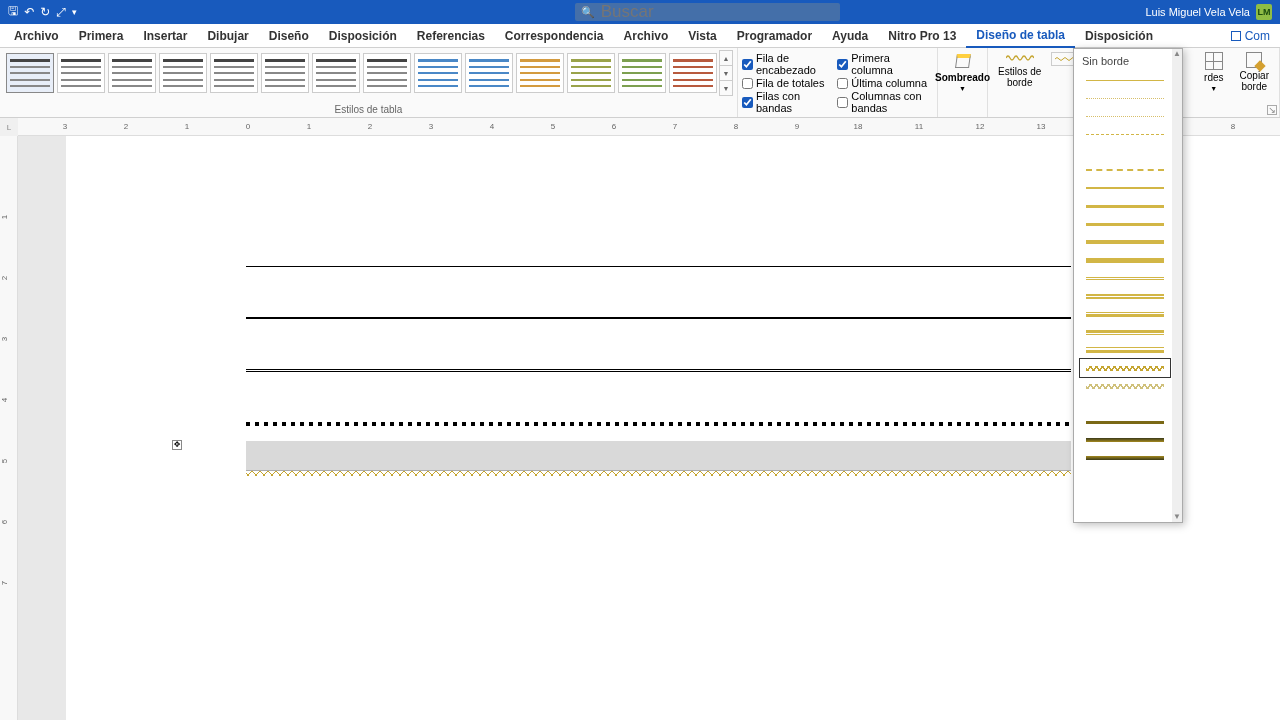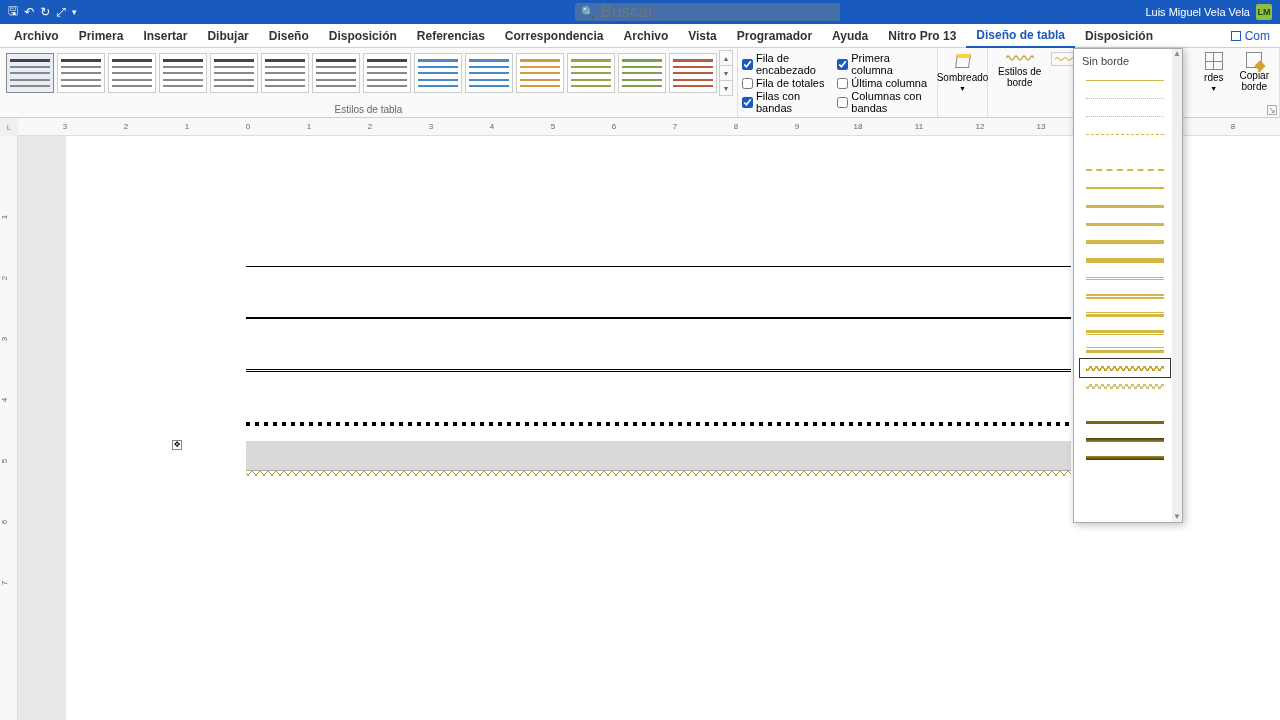--- a/index.html
+++ b/index.html
@@ -308,21 +308,21 @@
           </label>
           <label class="check-row">
             <input type="checkbox" style="">
             <span>Columnas con bandas</span>
           </label>
         </div>
     </div>
     <div class="ribbon-group-label">Opciones de estilo de tabla</div>
   </div>
 
-  <div class="ribbon-group" style="width:50px;">
+  <div class="ribbon-group" style="width:50px;font-weight:bold;">
     <div class="ribbon-btn">
       <div class="bucket-icn"></div>
       <span>Sombreado</span>
       <span style="font-size:7px;">▼</span>
     </div>
   </div>
 
   <div class="ribbon-group" style="flex:1; position:relative;">
     <div style="display:flex; align-items:flex-start; gap:4px;">
       <div class="ribbon-btn">

